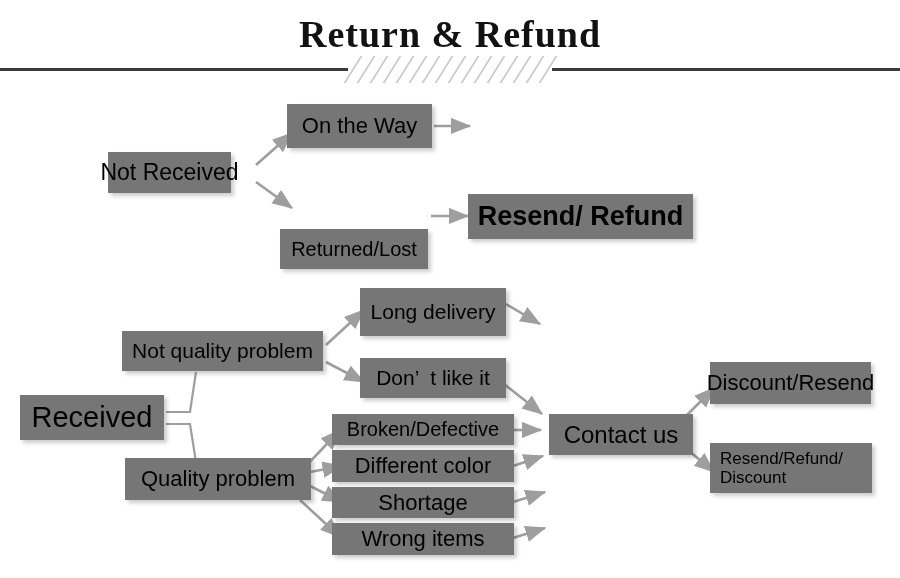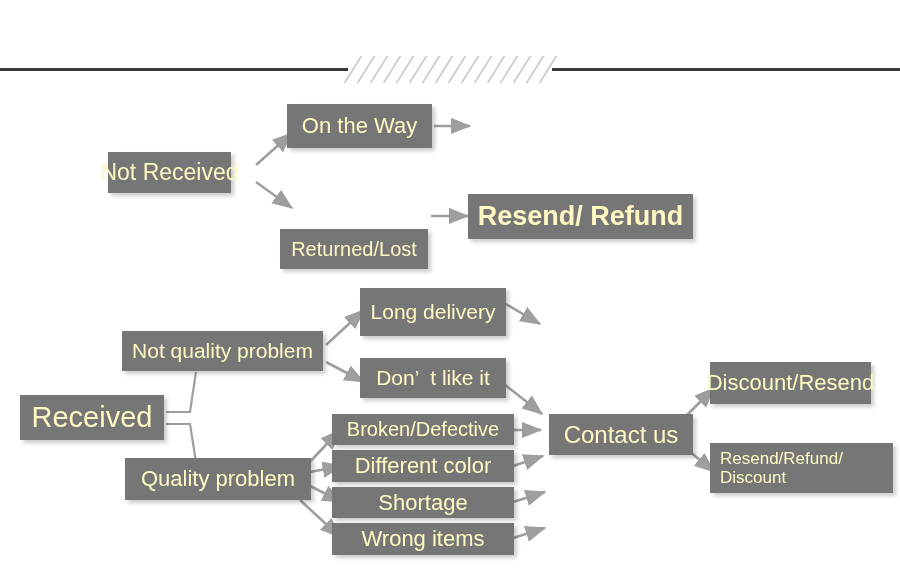--- a/index.html
+++ b/index.html
@@ -52,21 +52,21 @@
     width: 2px;
     height: 27px;
     background: #c9c9c9;
     transform: skewX(-32deg);
   }
 
   
   .node {
     position: absolute;
     background: #767676;
-    color: #fef9c3;
+    color: #000000;
     box-sizing: border-box;
     display: flex;
     align-items: center;
     justify-content: center;
     padding: 0 8px;
     font-family: "Liberation Sans", sans-serif;
     font-weight: 400;
     line-height: 1.05;
     white-space: pre;
     box-shadow: 3px 3px 4px rgba(0,0,0,0.20);
@@ -86,20 +86,21 @@
     width: 900px;
     height: 578px;
     pointer-events: none;
   }
 </style>
 </head>
 <body>
 
 <div id="page">
 
+  <div class="title">Return &amp; Refund</div>
   <div class="divider-rule rule-left"></div>
   <div class="divider-rule rule-right"></div>
   <div class="hatch" id="hatch">
       <i style="left: 0px;"></i>
       <i style="left: 13px;"></i>
       <i style="left: 26px;"></i>
       <i style="left: 39px;"></i>
       <i style="left: 52px;"></i>
       <i style="left: 65px;"></i>
       <i style="left: 78px;"></i>
@@ -174,16 +175,16 @@
   <div class="node" style="left:332px; top:450px; width:182px; height:32px; font-size:22px;">Different color</div>
 
   <div class="node" style="left:332px; top:487px; width:182px; height:31px; font-size:22px;">Shortage</div>
 
   <div class="node" style="left:332px; top:523px; width:182px; height:32px; font-size:22px;">Wrong items</div>
 
   <div class="node" style="left:537px; top:414px; width:144px; height:41px; font-size:24px;margin-left:12px;">Contact us</div>
 
   <div class="node" style="left:710px; top:362px; width:161px; height:42px; font-size:22px;">Discount/Resend</div>
 
-  <div class="node left-align" style="left:710px; top:443px; width:183px; height:50px; font-size:17px; padding-left:10px;">Resend/Refund/
+  <div class="node left-align" style="left:710px; top:443px; width:162px; height:50px; font-size:17px; padding-left:10px;">Resend/Refund/
 Discount</div>
 
 </div>
 
 </body></html>

